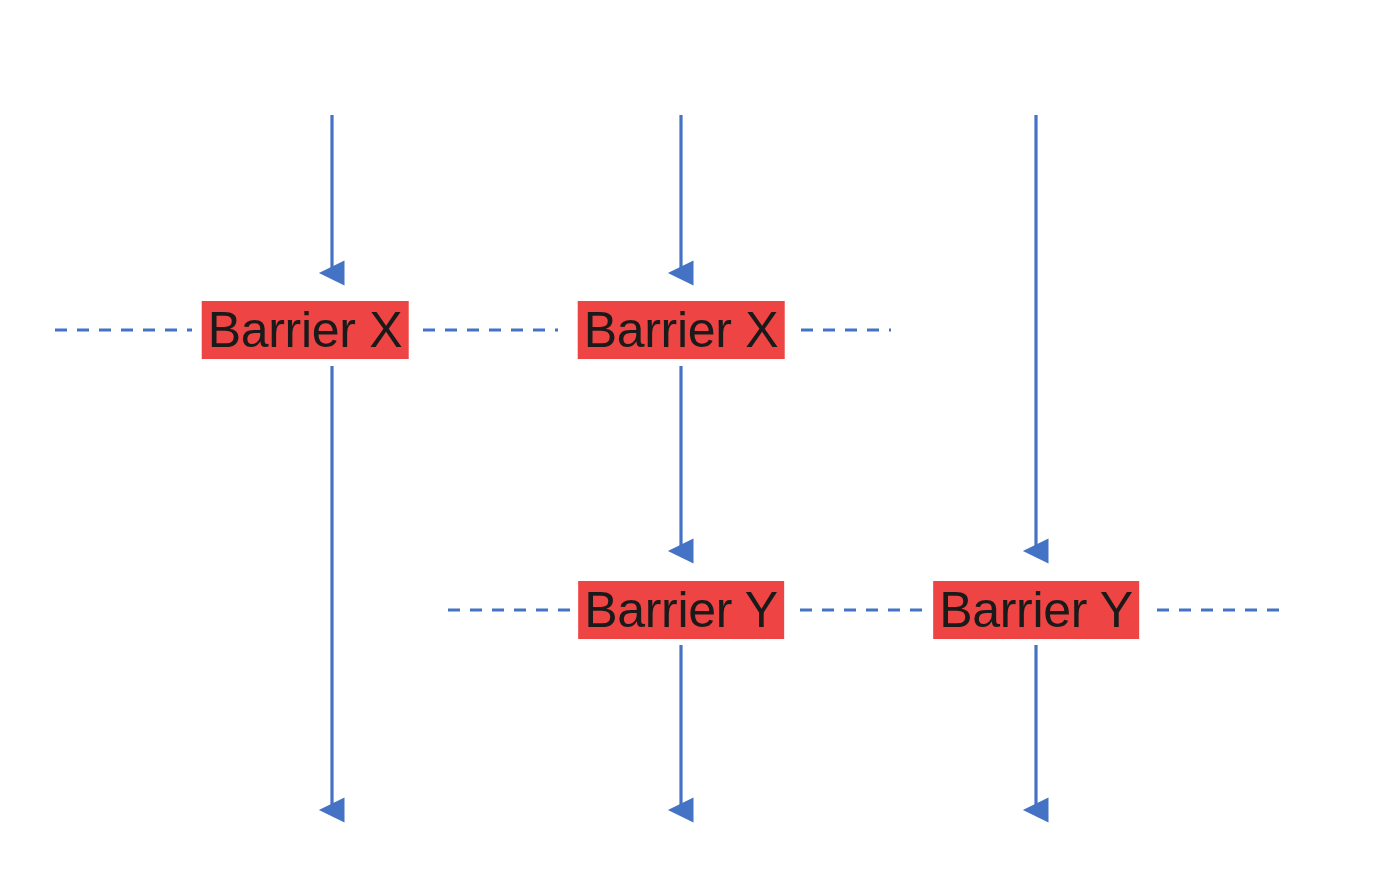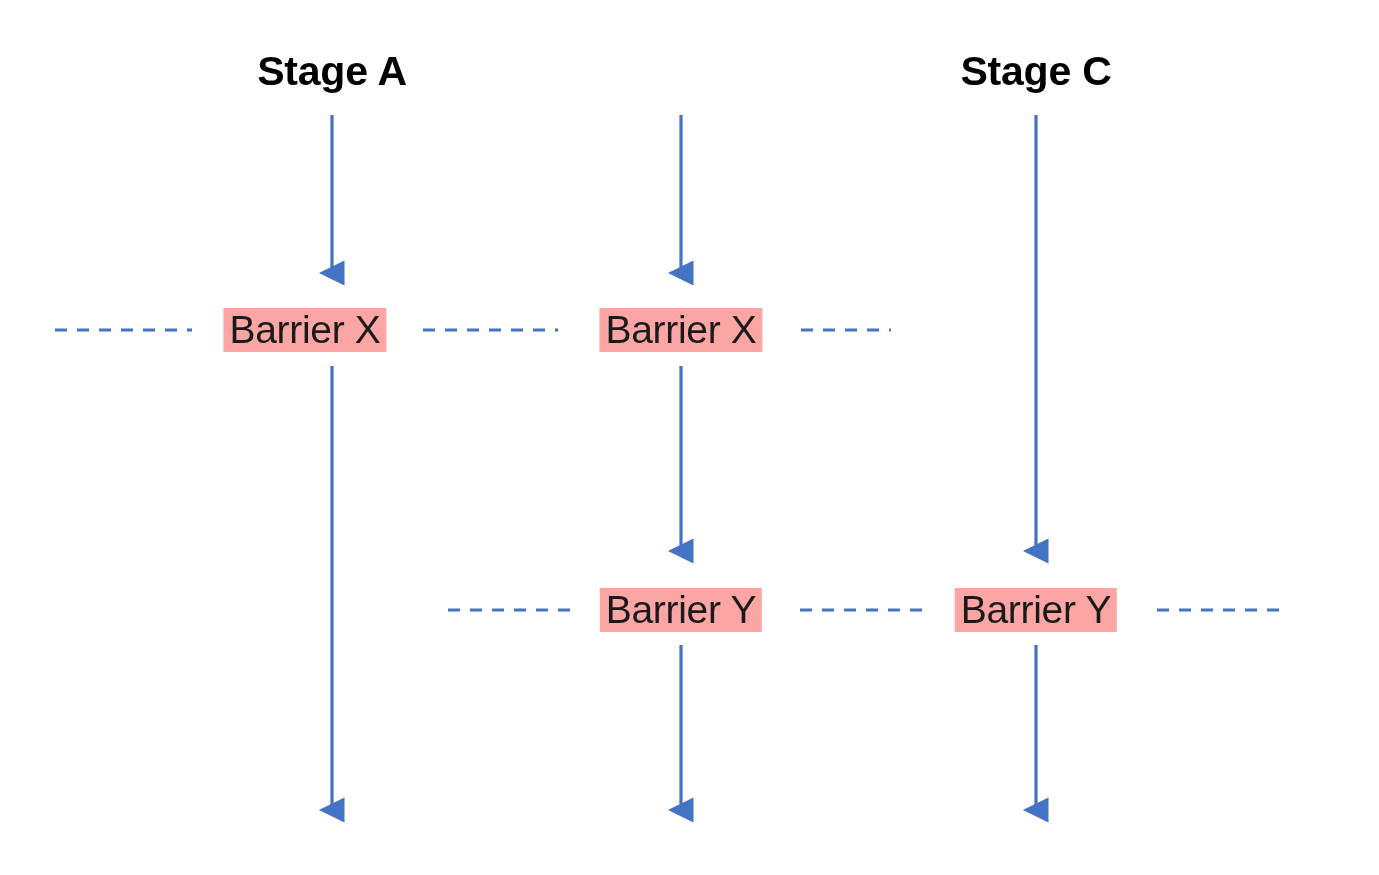--- a/index.html
+++ b/index.html
@@ -33,26 +33,26 @@
     font-size: 41px;
     color: #000000;
     white-space: nowrap;
     transform: translateX(-50%);
     letter-spacing: -0.2px;
   }
   .barrier-label {
     position: absolute;
     font-family: "Liberation Sans", sans-serif;
     font-weight: normal;
-    font-size: 39px;
+    font-size: 50px;
     color: #1a1a1a;
     white-space: nowrap;
     transform: translate(-50%, -50%);
     letter-spacing: -0.3px;
-    background: #fca5a5;
+    background: #ef4444;
     padding: 0 6px;
   }
 </style>
 </head>
 <body>
 
 <div id="diagram-root">
 
   <svg id="diagram-svg" viewBox="0 0 1379 875" xmlns="http://www.w3.org/2000/svg">
     <defs>
@@ -85,24 +85,22 @@
       <line x1="801" y1="330" x2="891" y2="330" stroke="#4472C4" stroke-width="3.2" stroke-dasharray="12 10"></line>
 
       <line x1="448" y1="610" x2="570" y2="610" stroke="#4472C4" stroke-width="3.2" stroke-dasharray="12 10"></line>
 
       <line x1="800" y1="610" x2="922" y2="610" stroke="#4472C4" stroke-width="3.2" stroke-dasharray="12 10"></line>
 
       <line x1="1157" y1="610" x2="1283" y2="610" stroke="#4472C4" stroke-width="3.2" stroke-dasharray="12 10"></line>
     </g>
   </svg>
 
-  <div class="stage-header" style="left:332px; top:48px;">Stage A</div>
 
 
-  <div class="stage-header" style="left:1036px; top:48px;">Stage C</div>
 
   <div class="barrier-label" style="left:305px; top:330px;">Barrier X</div>
 
   <div class="barrier-label" style="left:681px; top:330px;">Barrier X</div>
 
   <div class="barrier-label" style="left:681px; top:610px;">Barrier Y</div>
 
   <div class="barrier-label" style="left:1036px; top:610px;">Barrier Y</div>
 
 </div>

